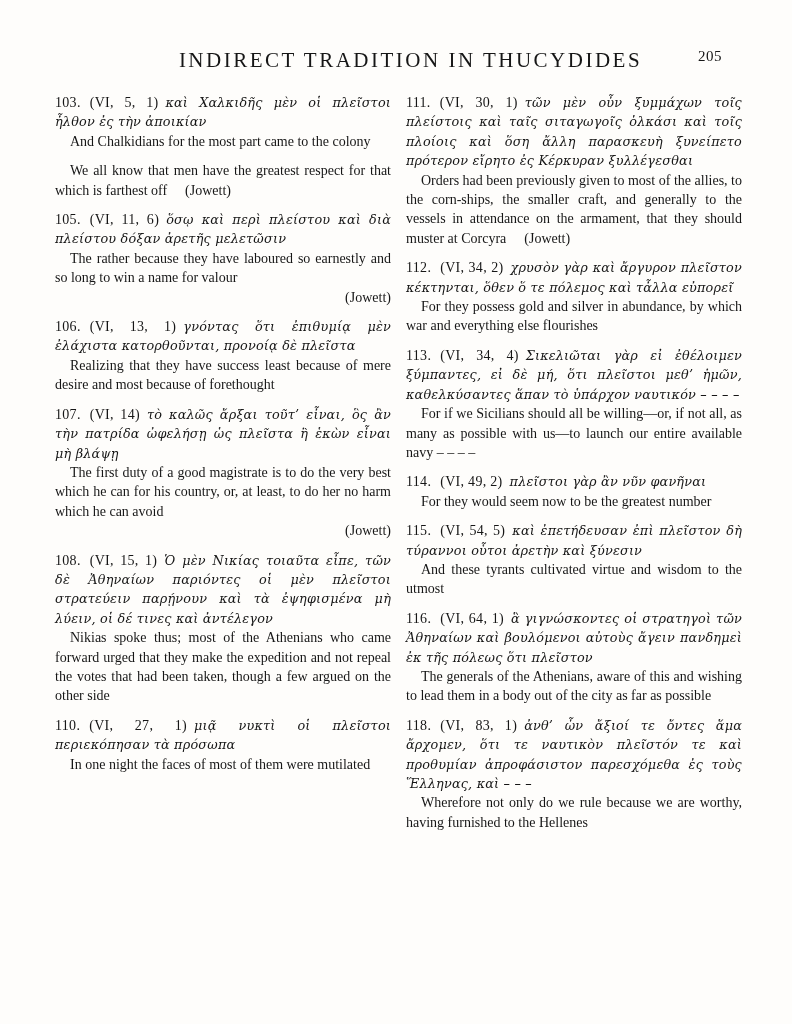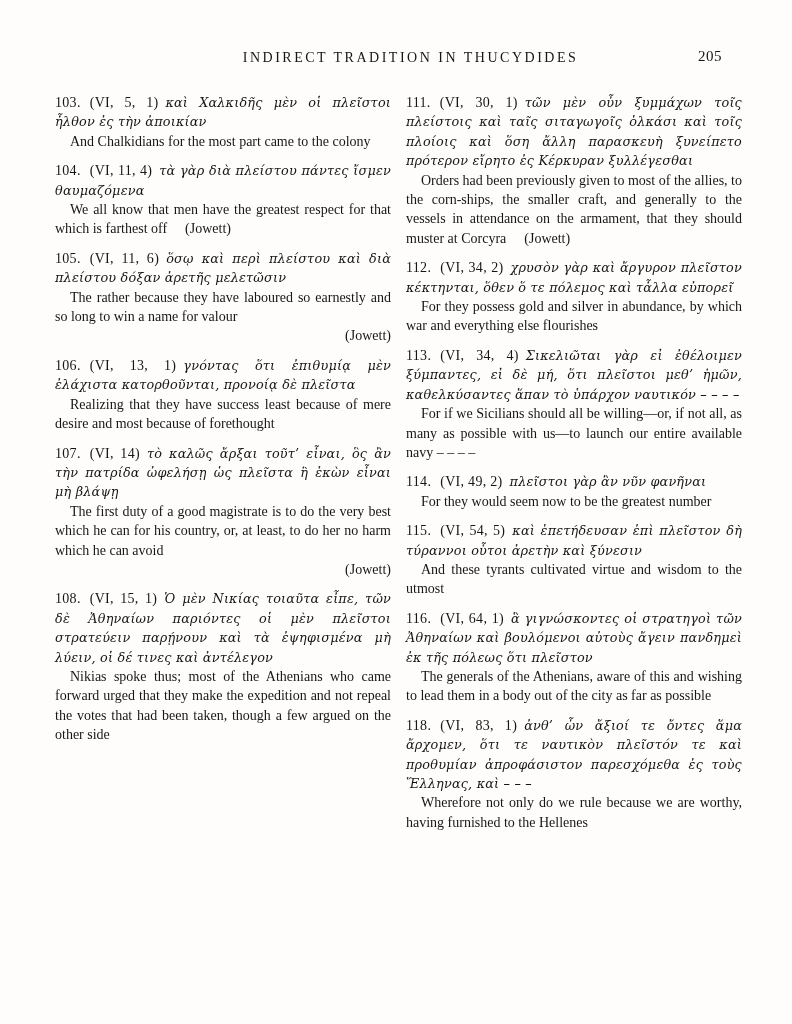--- a/index.html
+++ b/index.html
@@ -16,21 +16,21 @@
     padding: 48px 50px 20px 55px;
     overflow: hidden;
   }
   .header {
     position: relative;
     text-align: center;
     margin-bottom: 25px;
     height: 20px;
   }
   .title {
-    font-size: 14px;
+    font-size: 21px;
     letter-spacing: 2.5px;
     white-space: nowrap;
     margin-left: 24px;
   }
   .page-num {
     position: absolute;
     right: 20px; top: 0;
     font-size: 15px;
     letter-spacing: 0.5px;
     text-align: right;
@@ -73,23 +73,20 @@
     <p class="greek-head">
       <span class="num">103.</span><span class="cite">(VI, 5, 1)</span><span class="greek">καὶ Χαλκιδῆς μὲν οἱ πλεῖστοι ἦλθον ἐς τὴν ἀποικίαν</span>
     </p>
     <p class="english">
       <span class="eng-text">And Chalkidians for the most part came to the colony</span>
     </p>
 
   </article>
 
   <article class="entry">
-    <p class="greek-head">
-      <span class="num">104.</span><span class="cite">(VI, 11, 4)</span><span class="greek">τὰ γὰρ διὰ πλείστου πάντες ἴσμεν θαυμαζόμενα</span>
-    </p>
     <p class="english">
       <span class="eng-text">We all know that men have the greatest respect for that which is farthest off</span><span class="attribution attribution-inline">(Jowett)</span>
     </p>
 
   </article>
 
   <article class="entry">
     <p class="greek-head">
       <span class="num">105.</span><span class="cite">(VI, 11, 6)</span><span class="greek">ὅσῳ καὶ περὶ πλείστου καὶ διὰ πλείστου δόξαν ἀρετῆς μελετῶσιν</span>
     </p>
@@ -123,20 +120,29 @@
     <p class="greek-head">
       <span class="num">108.</span><span class="cite">(VI, 15, 1)</span><span class="greek">Ὁ μὲν Νικίας τοιαῦτα εἶπε, τῶν δὲ Ἀθηναίων παριόντες οἱ μὲν πλεῖστοι στρατεύειν παρῄνουν καὶ τὰ ἐψηφισμένα μὴ λύειν, οἱ δέ τινες καὶ ἀντέλεγον</span>
     </p>
     <p class="english">
       <span class="eng-text">Nikias spoke thus; most of the Athenians who came forward urged that they make the expedition and not repeal the votes that had been taken, though a few argued on the other side</span>
     </p>
 
   </article>
 
 
+  <article class="entry">
+    <p class="greek-head">
+      <span class="num">110.</span><span class="cite">(VI, 27, 1)</span><span class="greek">μιᾷ νυκτὶ οἱ πλεῖστοι περιεκόπησαν τὰ πρόσωπα</span>
+    </p>
+    <p class="english">
+      <span class="eng-text">In one night the faces of most of them were mutilated</span>
+    </p>
+
+  </article>
 </div>
     <div class="col col-right" id="col-right">
   <article class="entry">
     <p class="greek-head">
       <span class="num">111.</span><span class="cite">(VI, 30, 1)</span><span class="greek">τῶν μὲν οὖν ξυμμάχων τοῖς πλείστοις καὶ ταῖς σιταγωγοῖς ὁλκάσι καὶ τοῖς πλοίοις καὶ ὅση ἄλλη παρασκευὴ ξυνείπετο πρότερον εἴρητο ἐς Κέρκυραν ξυλλέγεσθαι</span>
     </p>
     <p class="english">
       <span class="eng-text">Orders had been previously given to most of the allies, to the corn-ships, the smaller craft, and generally to the vessels in attendance on the armament, that they should muster at Corcyra</span><span class="attribution attribution-inline">(Jowett)</span>
     </p>
 

